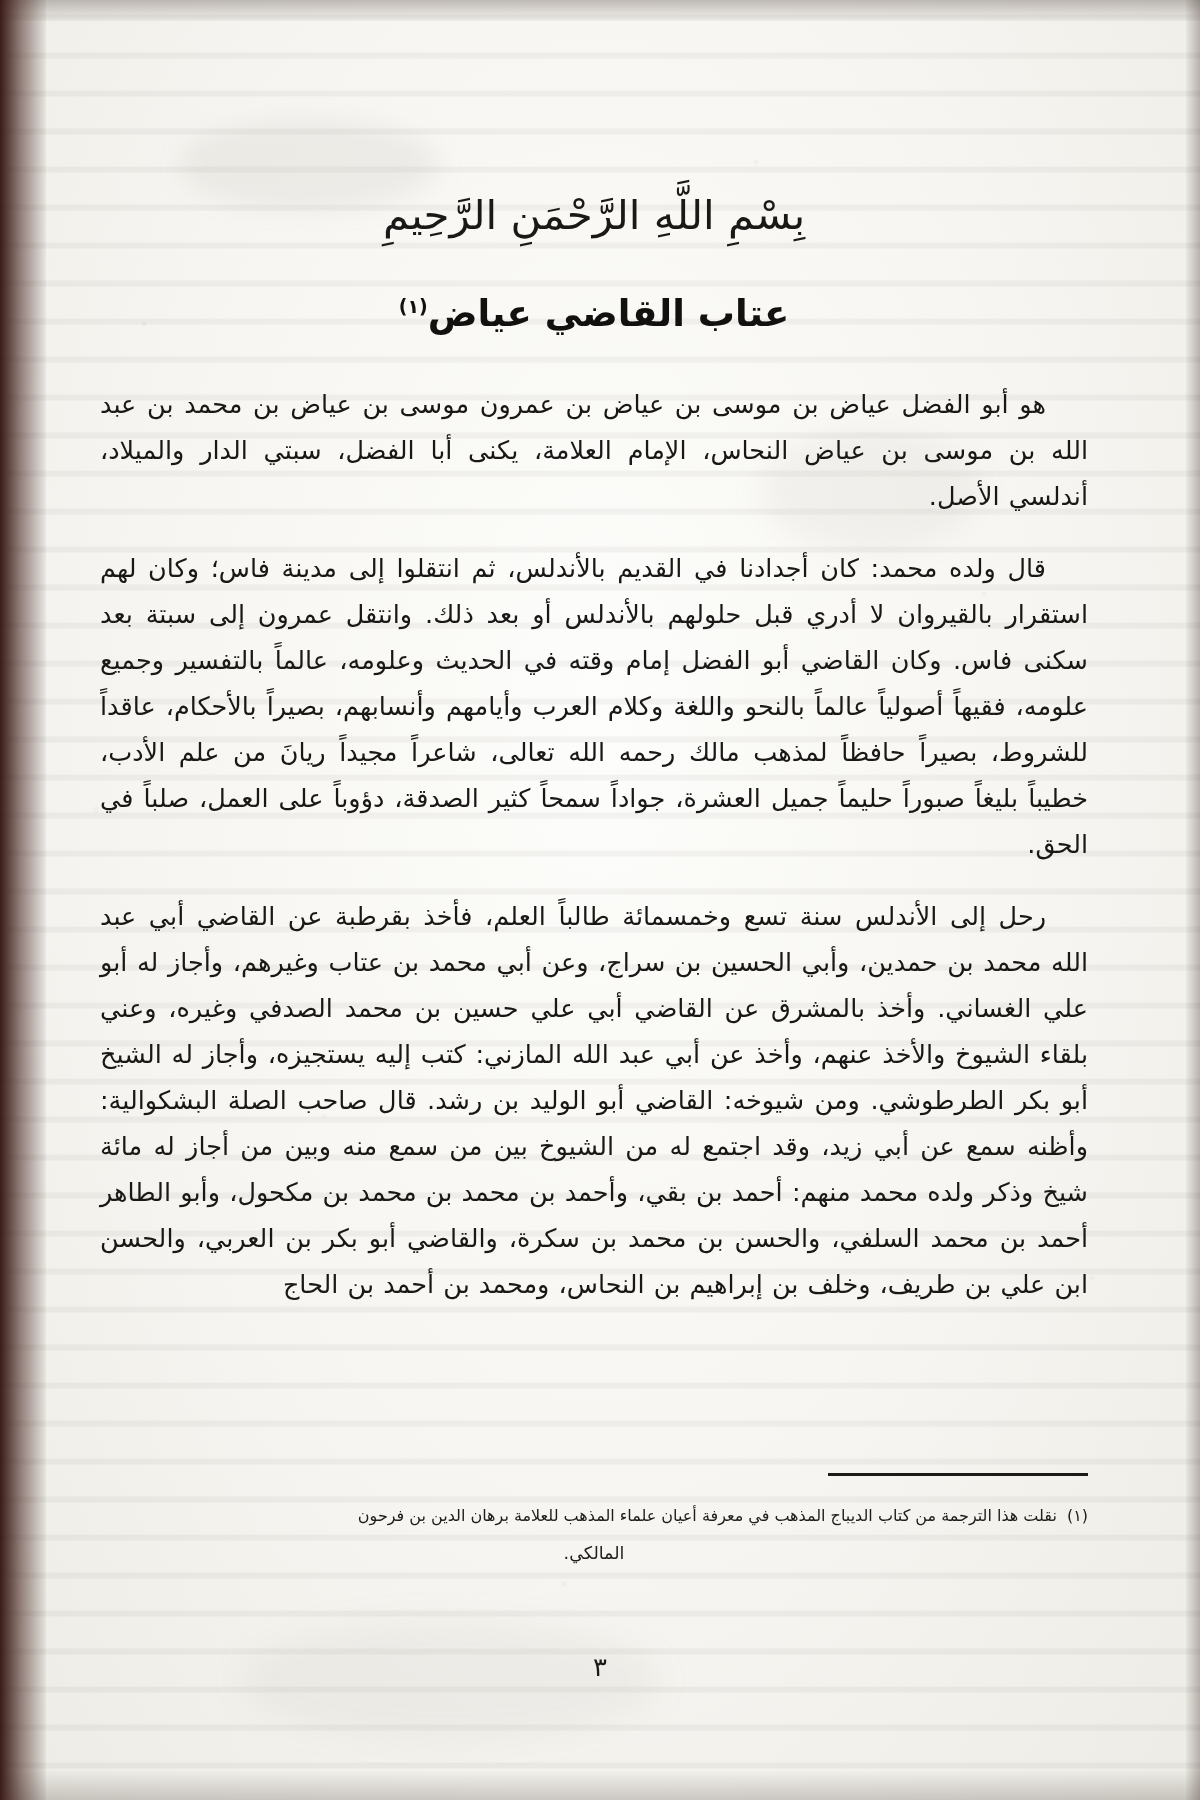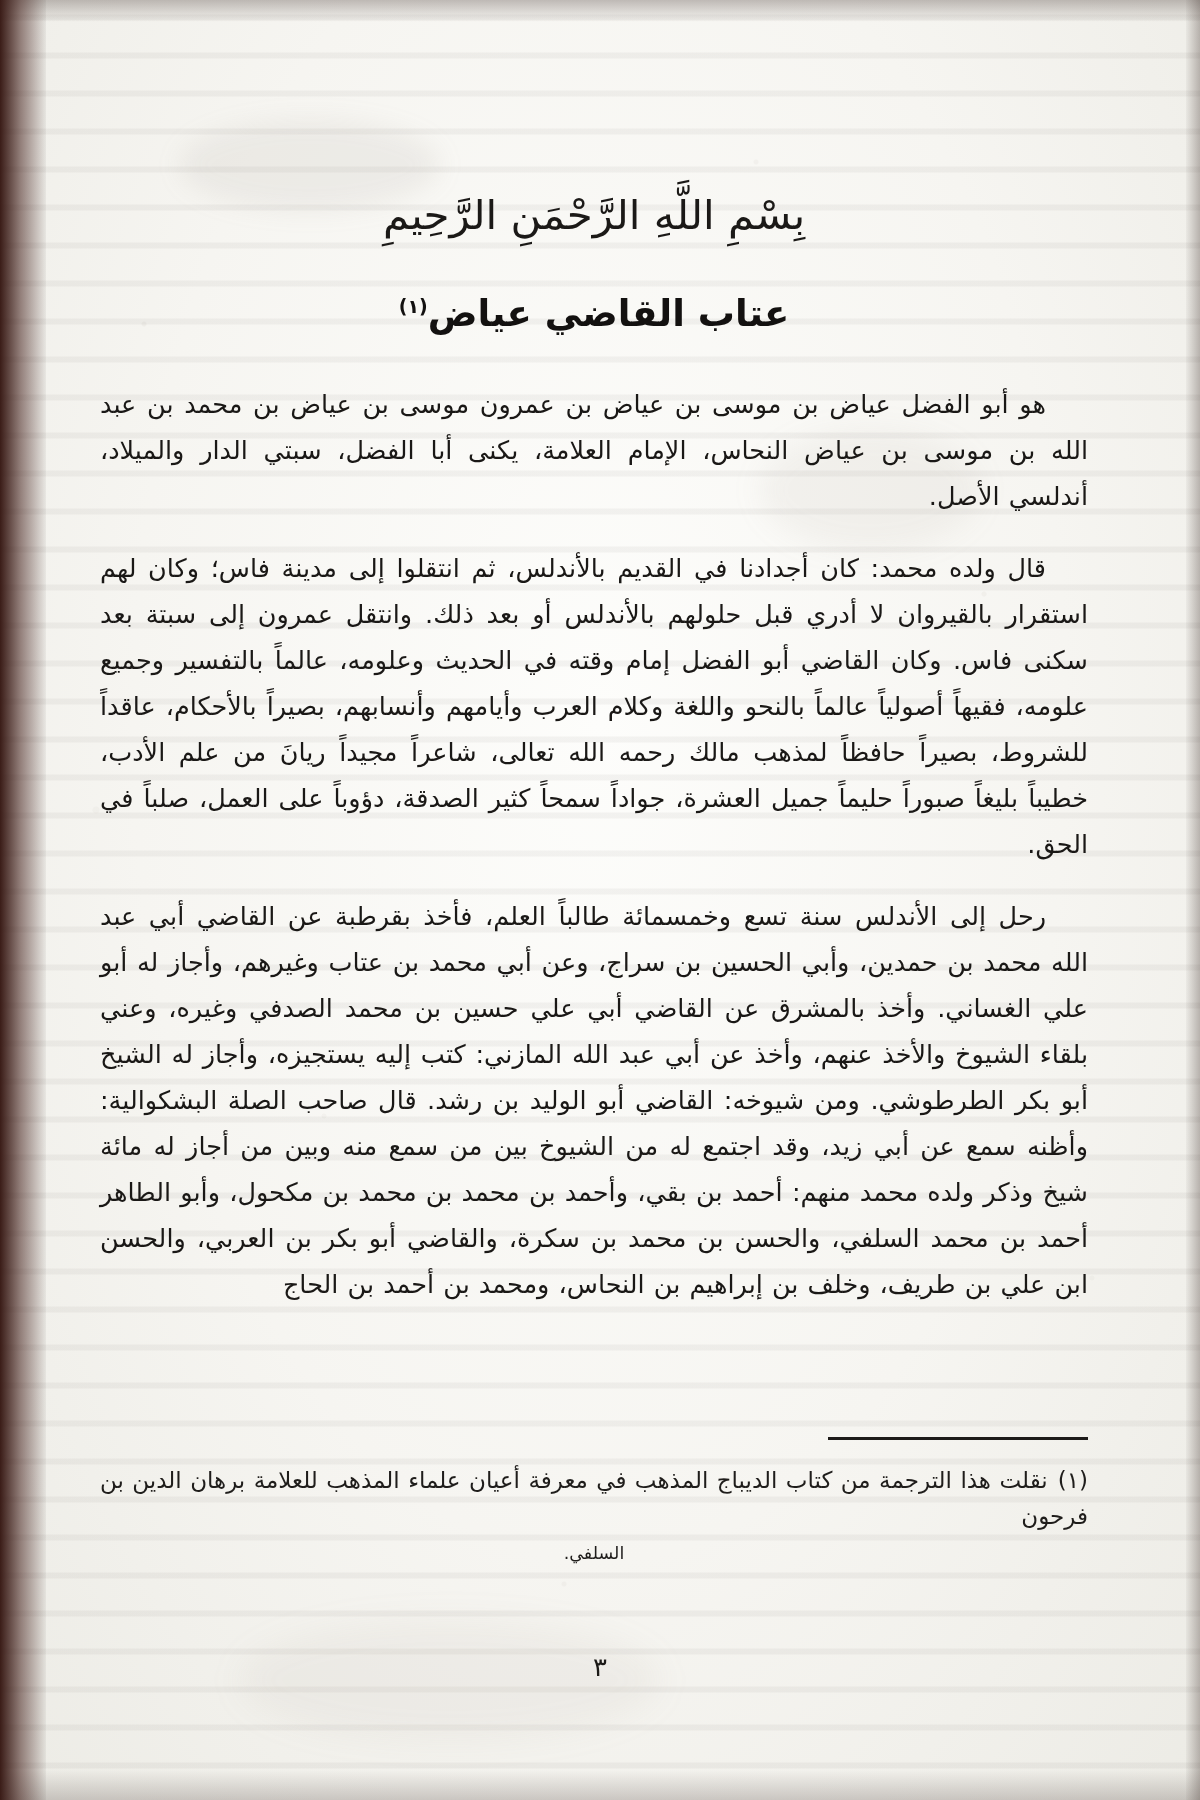--- a/index.html
+++ b/index.html
@@ -147,21 +147,21 @@
   }
   .footnote-rule {
     width: 260px;
     height: 3px;
     background: #1d1b19;
     margin: 0 0 22px auto;
     margin-right: 0;
     margin-left: auto;
   }
   .footnote-text {
-    font-size: 23px;
+    font-size: 16px;
     line-height: 36px;
     text-align: justify;
     text-align-last: right;
     color: #1f1d1b;
     filter: blur(0.3px);
   }
   .footnote-text .fn-marker { margin-left: 10px; }
   .footnote-tail {
     font-size: 17.5px;
     line-height: 34px;
@@ -217,19 +217,19 @@
       <p class="para">هو أبو الفضل عياض بن موسى بن عياض بن عمرون موسى بن عياض بن محمد بن عبد الله بن موسى بن عياض النحاس، الإمام العلامة، يكنى أبا الفضل، سبتي الدار والميلاد، أندلسي الأصل.</p>
       <p class="para">قال ولده محمد: كان أجدادنا في القديم بالأندلس، ثم انتقلوا إلى مدينة فاس؛ وكان لهم استقرار بالقيروان لا أدري قبل حلولهم بالأندلس أو بعد ذلك. وانتقل عمرون إلى سبتة بعد سكنى فاس. وكان القاضي أبو الفضل إمام وقته في الحديث وعلومه، عالماً بالتفسير وجميع علومه، فقيهاً أصولياً عالماً بالنحو واللغة وكلام العرب وأيامهم وأنسابهم، بصيراً بالأحكام، عاقداً للشروط، بصيراً حافظاً لمذهب مالك رحمه الله تعالى، شاعراً مجيداً ريانَ من علم الأدب، خطيباً بليغاً صبوراً حليماً جميل العشرة، جواداً سمحاً كثير الصدقة، دؤوباً على العمل، صلباً في الحق.</p>
       <p class="para last-centered">رحل إلى الأندلس سنة تسع وخمسمائة طالباً العلم، فأخذ بقرطبة عن القاضي أبي عبد الله محمد بن حمدين، وأبي الحسين بن سراج، وعن أبي محمد بن عتاب وغيرهم، وأجاز له أبو علي الغساني. وأخذ بالمشرق عن القاضي أبي علي حسين بن محمد الصدفي وغيره، وعني بلقاء الشيوخ والأخذ عنهم، وأخذ عن أبي عبد الله المازني: كتب إليه يستجيزه، وأجاز له الشيخ أبو بكر الطرطوشي. ومن شيوخه: القاضي أبو الوليد بن رشد. قال صاحب الصلة البشكوالية: وأظنه سمع عن أبي زيد، وقد اجتمع له من الشيوخ بين من سمع منه وبين من أجاز له مائة شيخ وذكر ولده محمد منهم: أحمد بن بقي، وأحمد بن محمد بن محمد بن مكحول، وأبو الطاهر أحمد بن محمد السلفي، والحسن بن محمد بن سكرة، والقاضي أبو بكر بن العربي، والحسن ابن علي بن طريف، وخلف بن إبراهيم بن النحاس، ومحمد بن أحمد بن الحاج</p>
     </div>
 
     <div class="footnote-area">
       <div class="footnote-rule"></div>
       <div class="footnote-text">
         <span class="fn-marker">(١)</span><span>نقلت هذا الترجمة من كتاب الديباج المذهب في معرفة أعيان علماء المذهب للعلامة برهان الدين بن فرحون</span>
       </div>
-      <div class="footnote-tail">السلفي.</div>
+      <div class="footnote-tail">المالكي.</div>
     </div>
 
     <div class="page-number">٣</div>
 
   </div>
 </div>
 
 </body></html>

